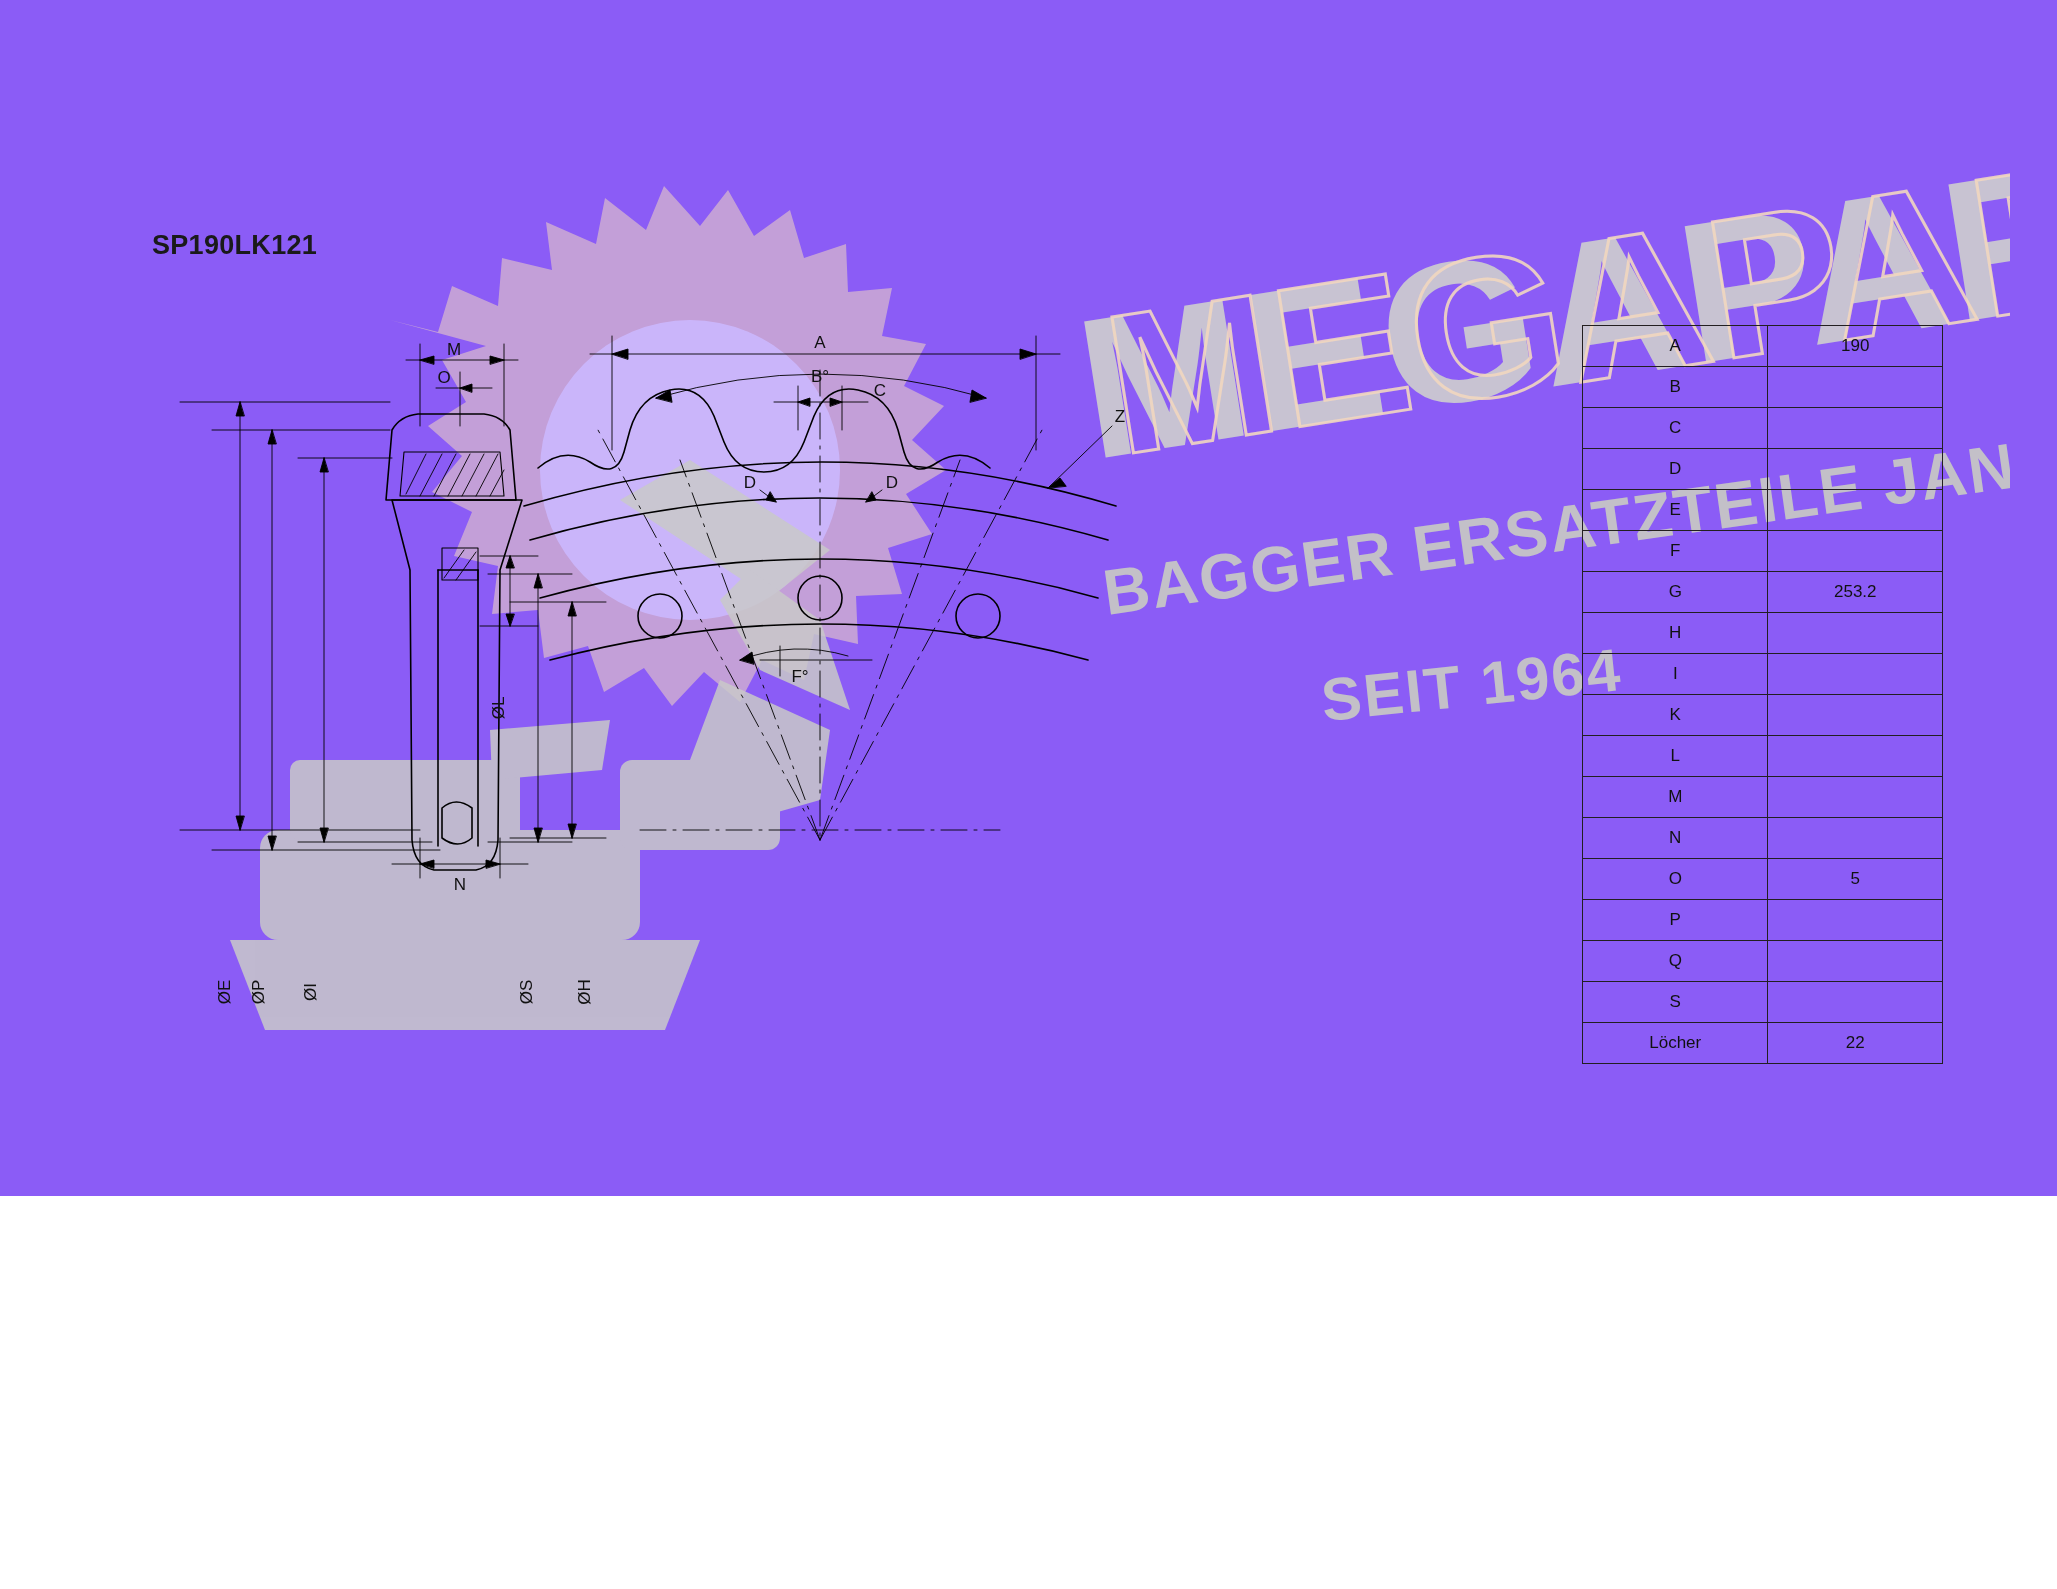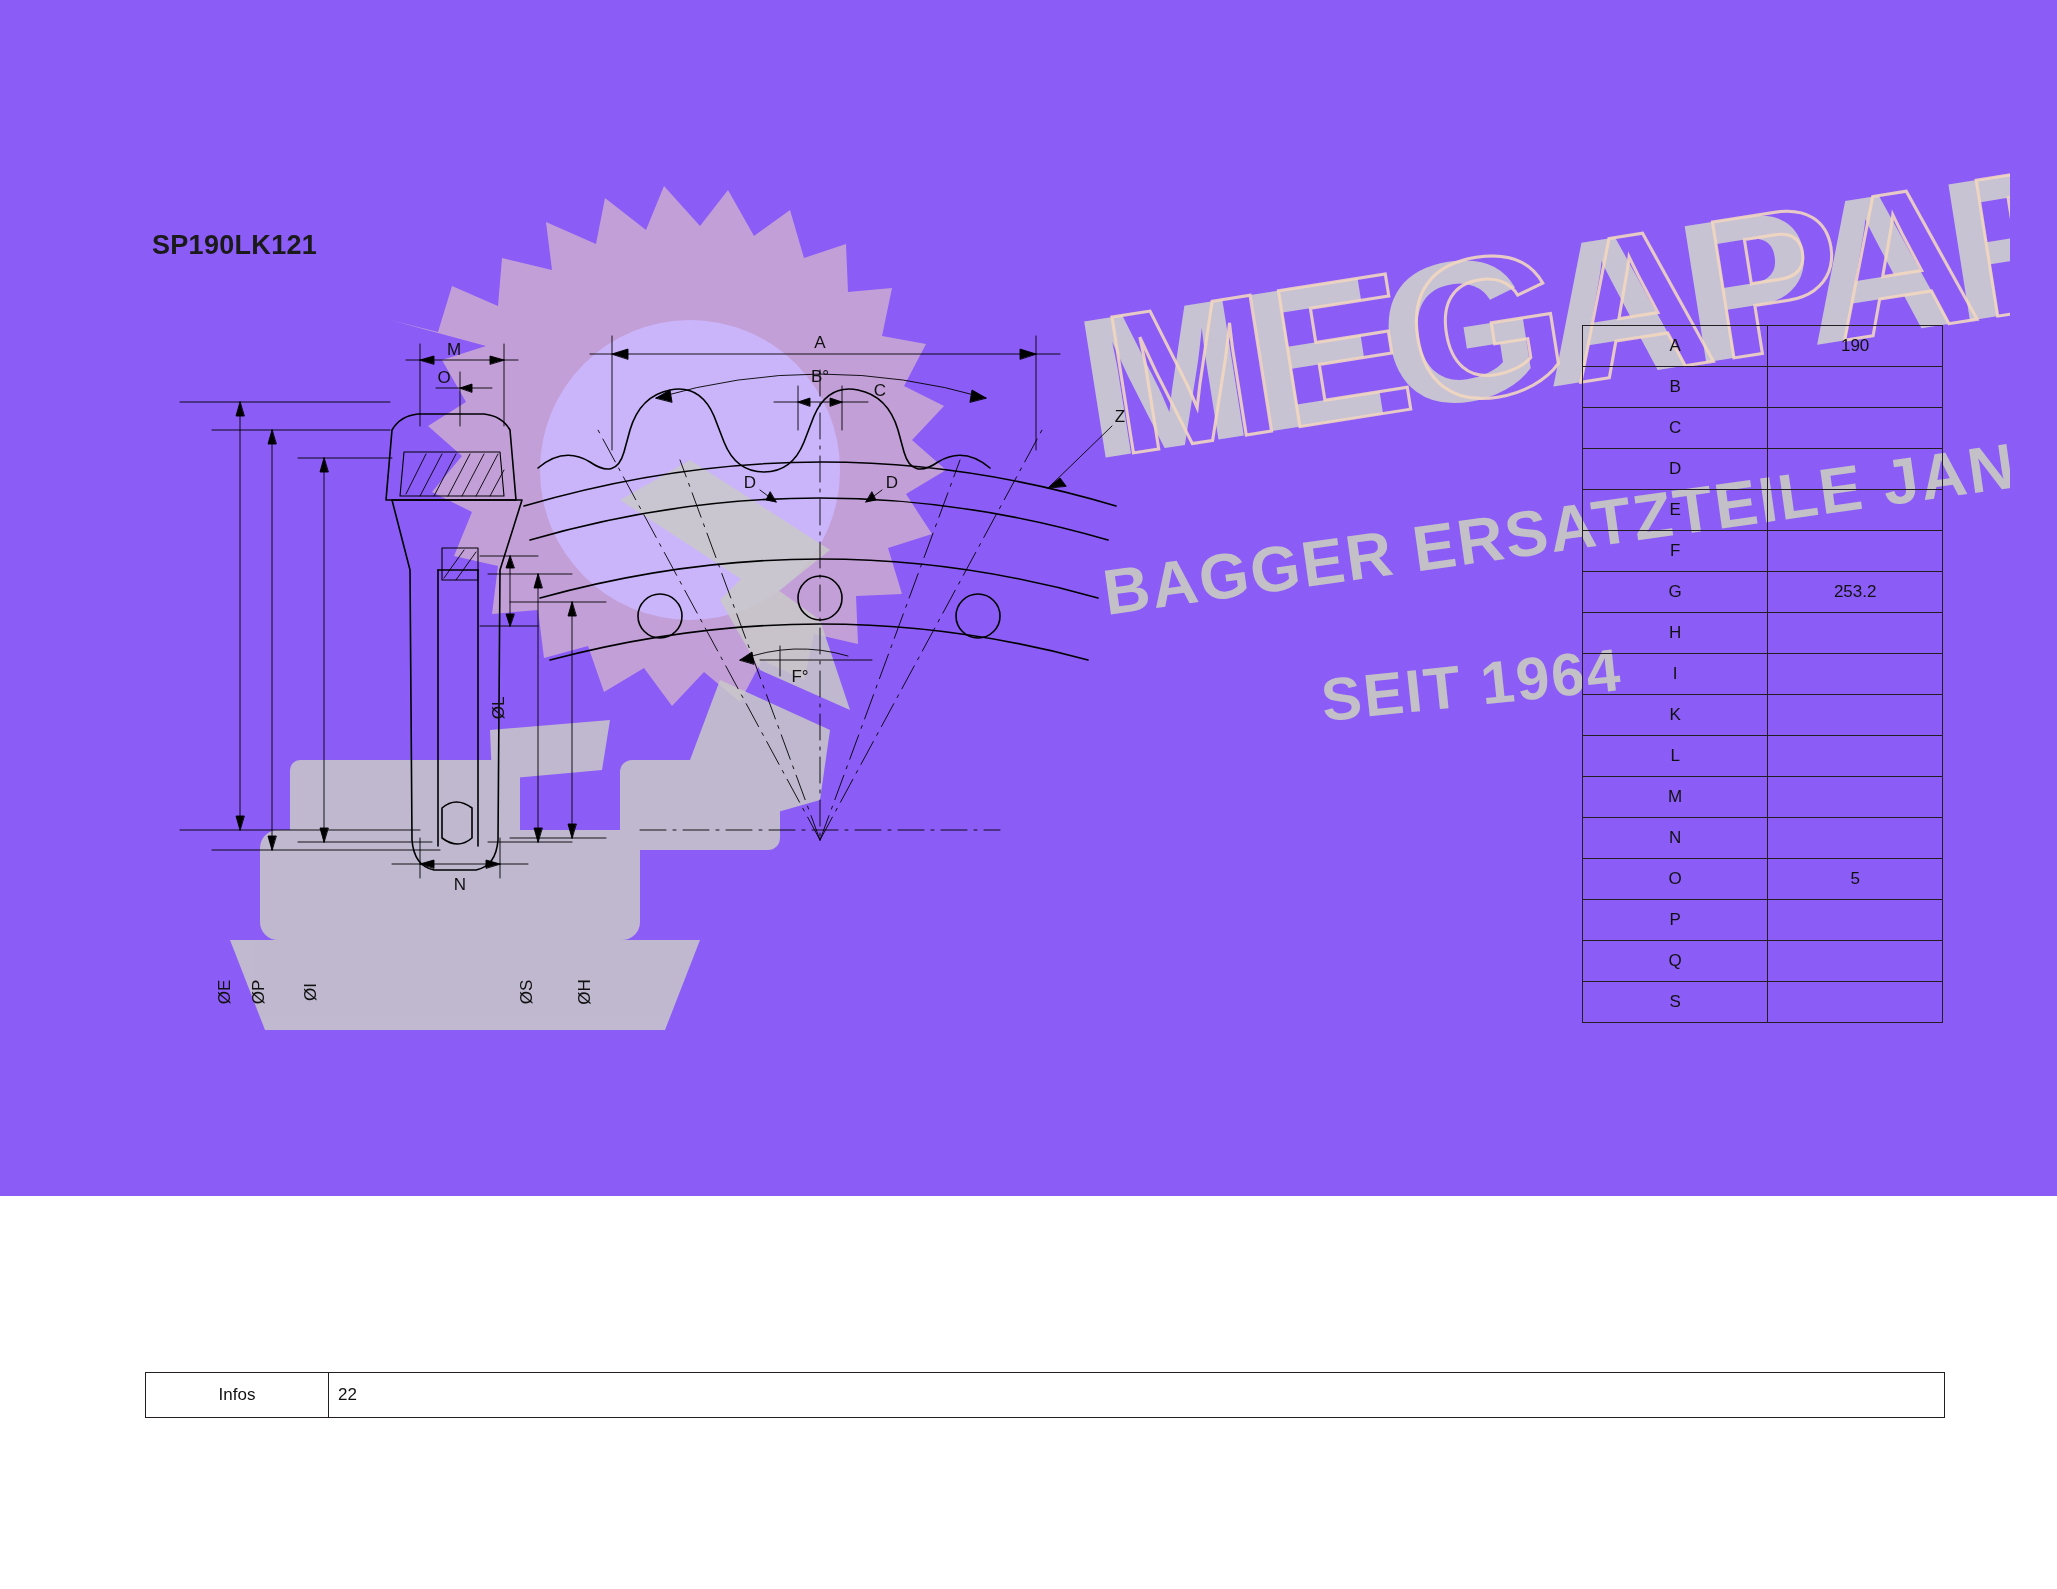--- a/index.html
+++ b/index.html
@@ -379,25 +379,21 @@
         <td class="val"></td>
       </tr>
       <tr>
         <td class="key">Q</td>
         <td class="val"></td>
       </tr>
       <tr>
         <td class="key">S</td>
         <td class="val"></td>
       </tr>
+      <tr>
+        <td class="key">Löcher</td>
+        <td class="val">22</td>
+      </tr>
     </tbody>
   </table>
 
-  <table id="infos-table">
-    <tbody>
-      <tr>
-        <td class="label">Infos</td>
-        <td class="value">22</td>
-      </tr>
-    </tbody>
-  </table>
 
 </div>
 
 </body></html>

